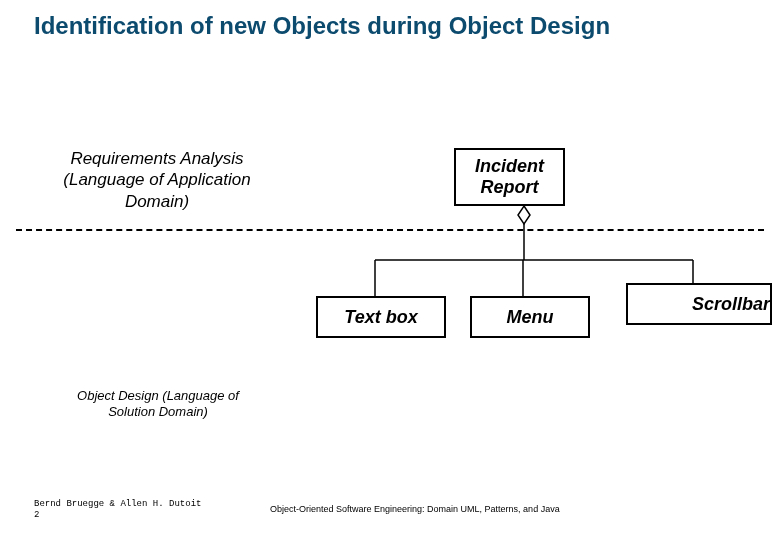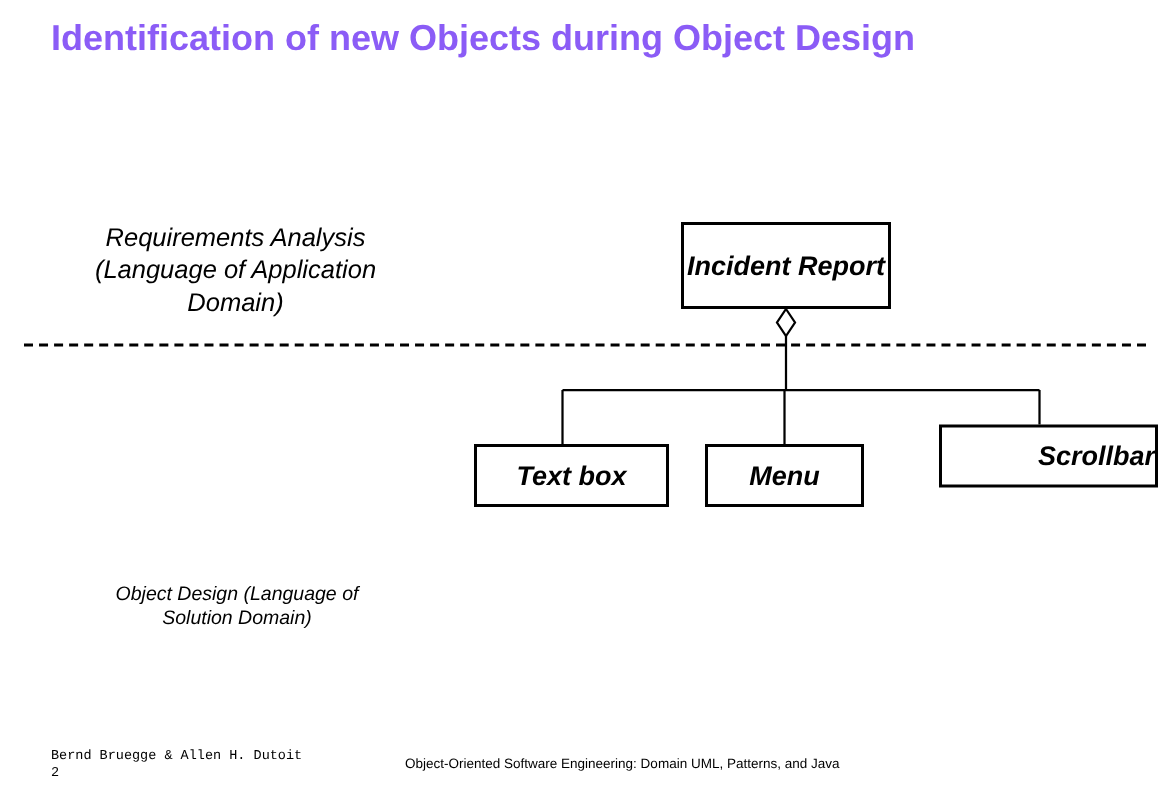--- a/index.html
+++ b/index.html
@@ -10,21 +10,21 @@
     font-family: Verdana, Geneva, sans-serif;
     position: relative;
     overflow: hidden;
   }
   .title {
     position: absolute;
     top: 12px;
     left: 34px;
     font-size: 24px;
     font-weight: bold;
-    color: #8b5cf6;
+    color: #0c4a6e;
     line-height: 1.2;
     width: 600px;
   }
   .label-top {
     position: absolute;
     top: 148px;
     left: 42px;
     font-size: 17px;
     font-style: italic;
     text-align: center;
@@ -51,33 +51,33 @@
     font-family: Verdana, Geneva, sans-serif;
     font-weight: bold;
     font-style: italic;
     font-size: 18px;
     text-align: center;
     line-height: 1.15;
   }
   .box-incident {
     top: 148px;
     left: 454px;
-    width: 140px;
+    width: 111px;
     height: 58px;
   }
   .box-textbox {
     top: 296px;
     left: 316px;
     width: 130px;
     height: 42px;
   }
   .box-menu {
     top: 296px;
     left: 470px;
-    width: 106px;
+    width: 120px;
     height: 42px;
   }
   .box-scrollbar {
     top: 283px;
     left: 626px;
     width: 146px;
     height: 42px;
     justify-content: flex-end;
   }
   .dashed-line {

